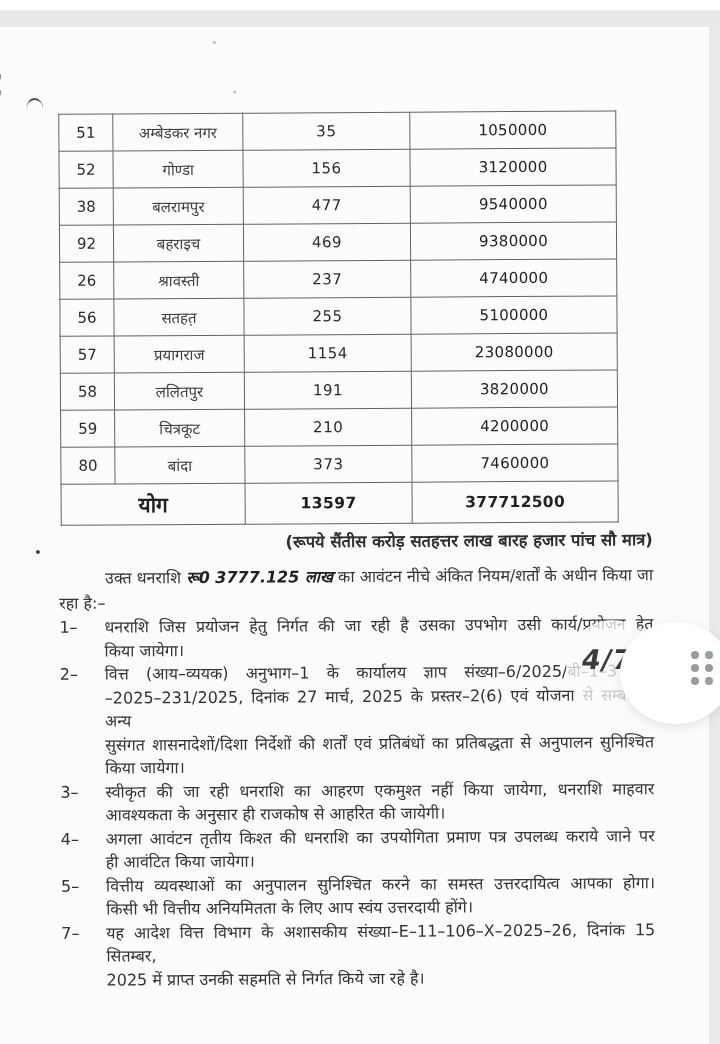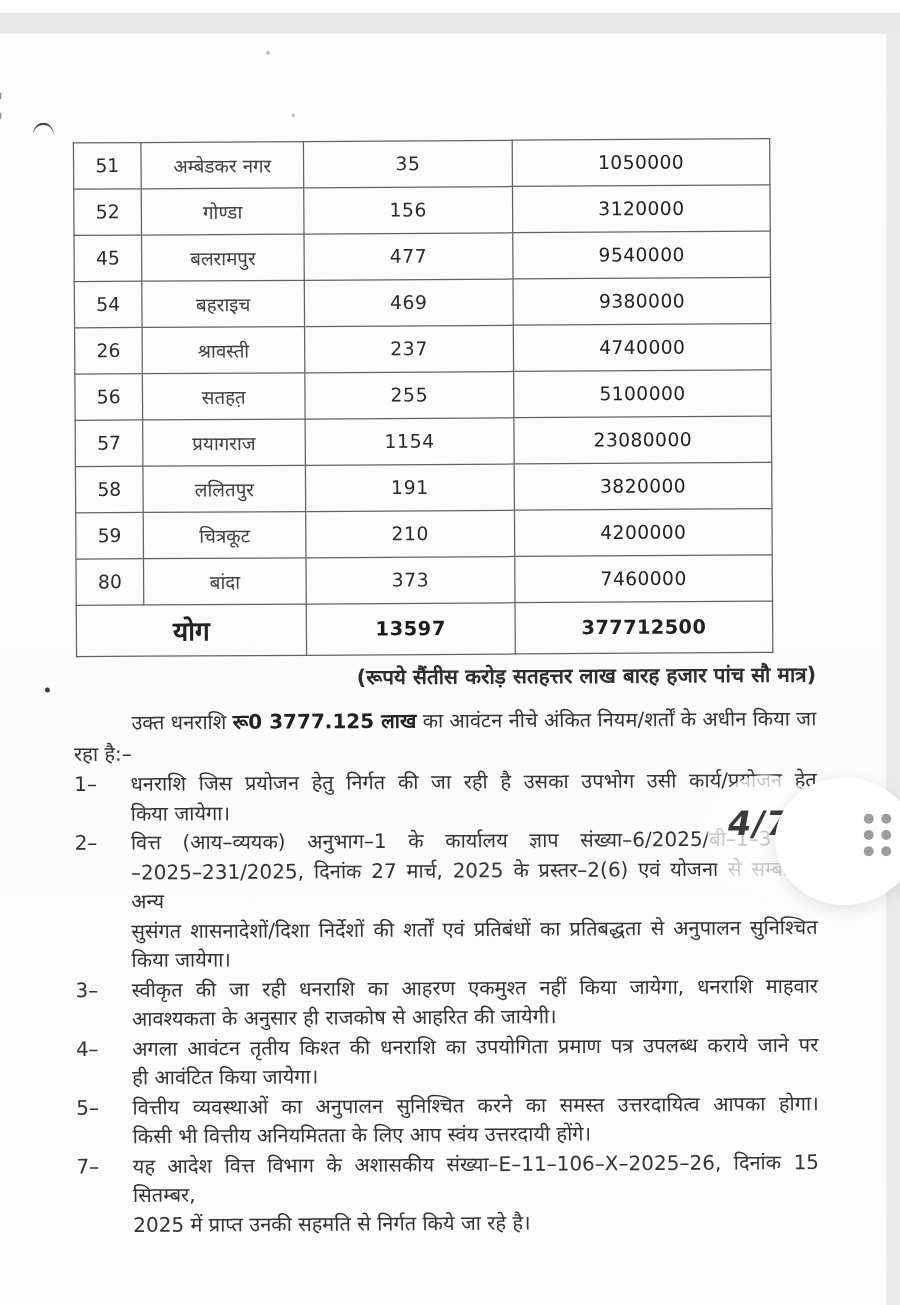--- a/index.html
+++ b/index.html
@@ -27,21 +27,21 @@
   td.c-count { width:166px; letter-spacing:0.5px; }
   td.c-amount { width:205px; font-size:15.5px; color:#222; letter-spacing:0.3px; }
   tr.total-row td { height:40px; }
   .total-label { font-size:21px; font-weight:bold; color:#222; }
   .total-count, .total-amount { font-weight:bold; font-size:15.5px; color:#1c1c1c; letter-spacing:0.3px; }
 
   
   .words-line { position:absolute; left:58px; top:529px; width:594px; text-align:right; font-weight:bold; font-size:16.5px; color:#2e2e2e; }
   .intro { position:absolute; left:58px; top:564px; width:594px; font-size:16px; color:#333; line-height:25px; }
   .intro .l1 { padding-left:46px; text-align:justify; text-align-last:justify; }
-  .intro .b { font-weight:bold; color:#222; }
+  .intro .b { font-weight:bold; color:#222;font-style:italic; }
 
   .conditions { position:absolute; left:58px; top:614px; width:594px; font-size:16px; color:#333; }
   .cond-item { display:flex; }
   .cond-num { width:45px; flex:0 0 45px; line-height:23.5px; }
   .cond-lines { flex:1; }
   .cond-line { line-height:23.5px; text-align:justify; text-align-last:justify; }
   .cond-line.last { text-align-last:left; }
 
   
   .halo { position:absolute; left:566px; top:620px; width:92px; height:92px; border-radius:50%; background:rgba(252,252,251,0.74); }
@@ -85,27 +85,27 @@
     <td class="c-count">35</td>
     <td class="c-amount">1050000</td>
   </tr>
           <tr class="data-row">
     <td class="c-sn">52</td>
     <td class="c-district">गोण्डा</td>
     <td class="c-count">156</td>
     <td class="c-amount">3120000</td>
   </tr>
           <tr class="data-row">
-    <td class="c-sn">45</td>
+    <td class="c-sn">38</td>
     <td class="c-district">बलरामपुर</td>
     <td class="c-count">477</td>
     <td class="c-amount">9540000</td>
   </tr>
           <tr class="data-row">
-    <td class="c-sn">54</td>
+    <td class="c-sn">92</td>
     <td class="c-district">बहराइच</td>
     <td class="c-count">469</td>
     <td class="c-amount">9380000</td>
   </tr>
           <tr class="data-row">
     <td class="c-sn">26</td>
     <td class="c-district">श्रावस्ती</td>
     <td class="c-count">237</td>
     <td class="c-amount">4740000</td>
   </tr>

